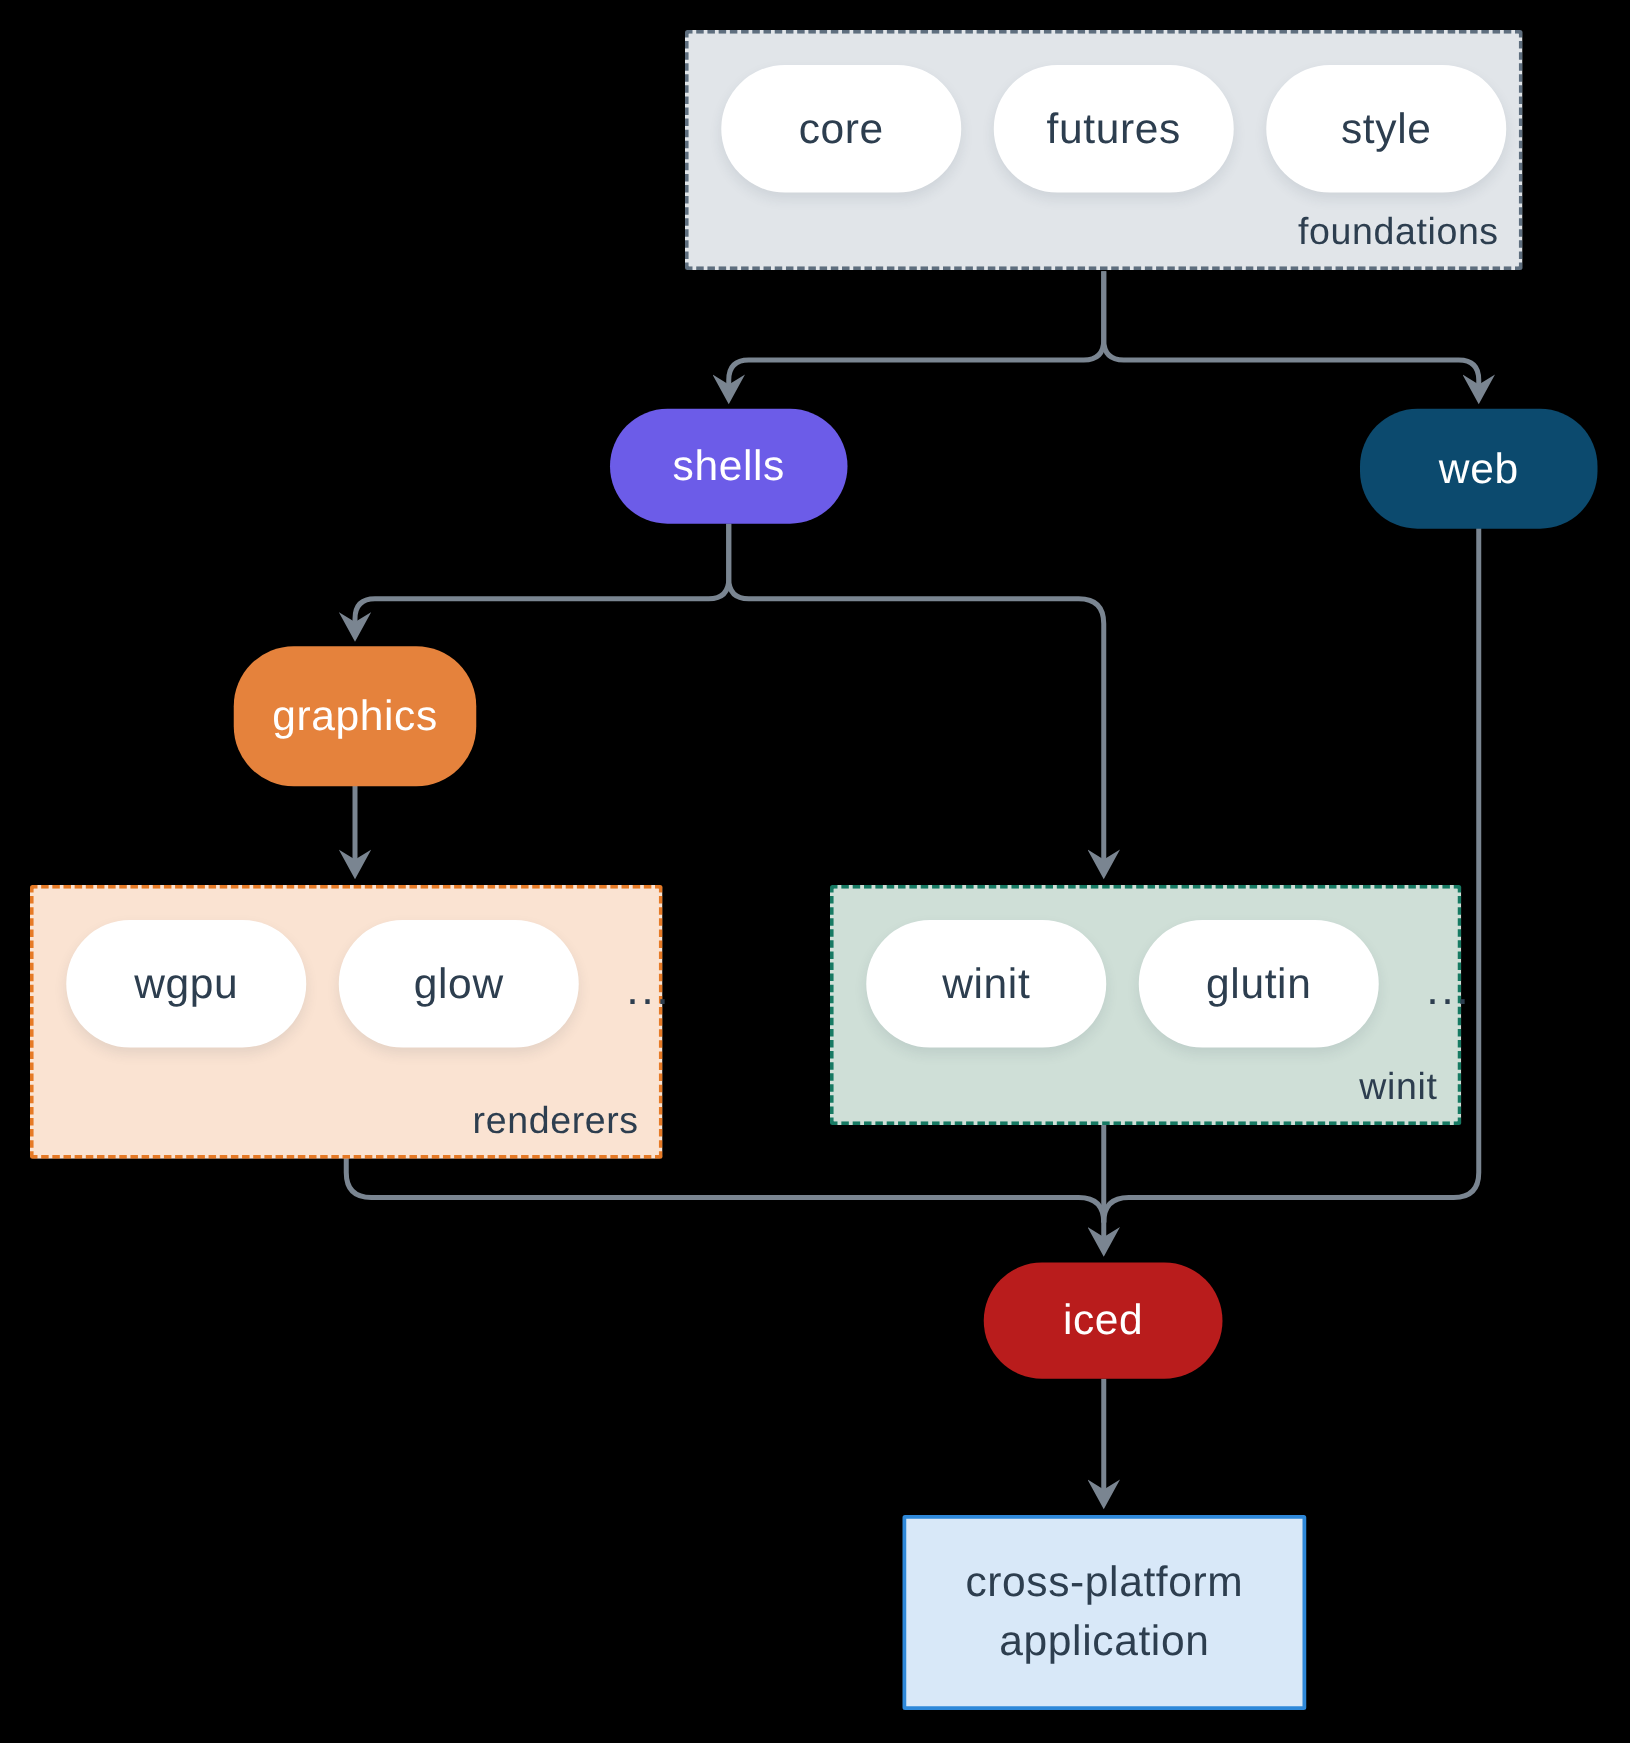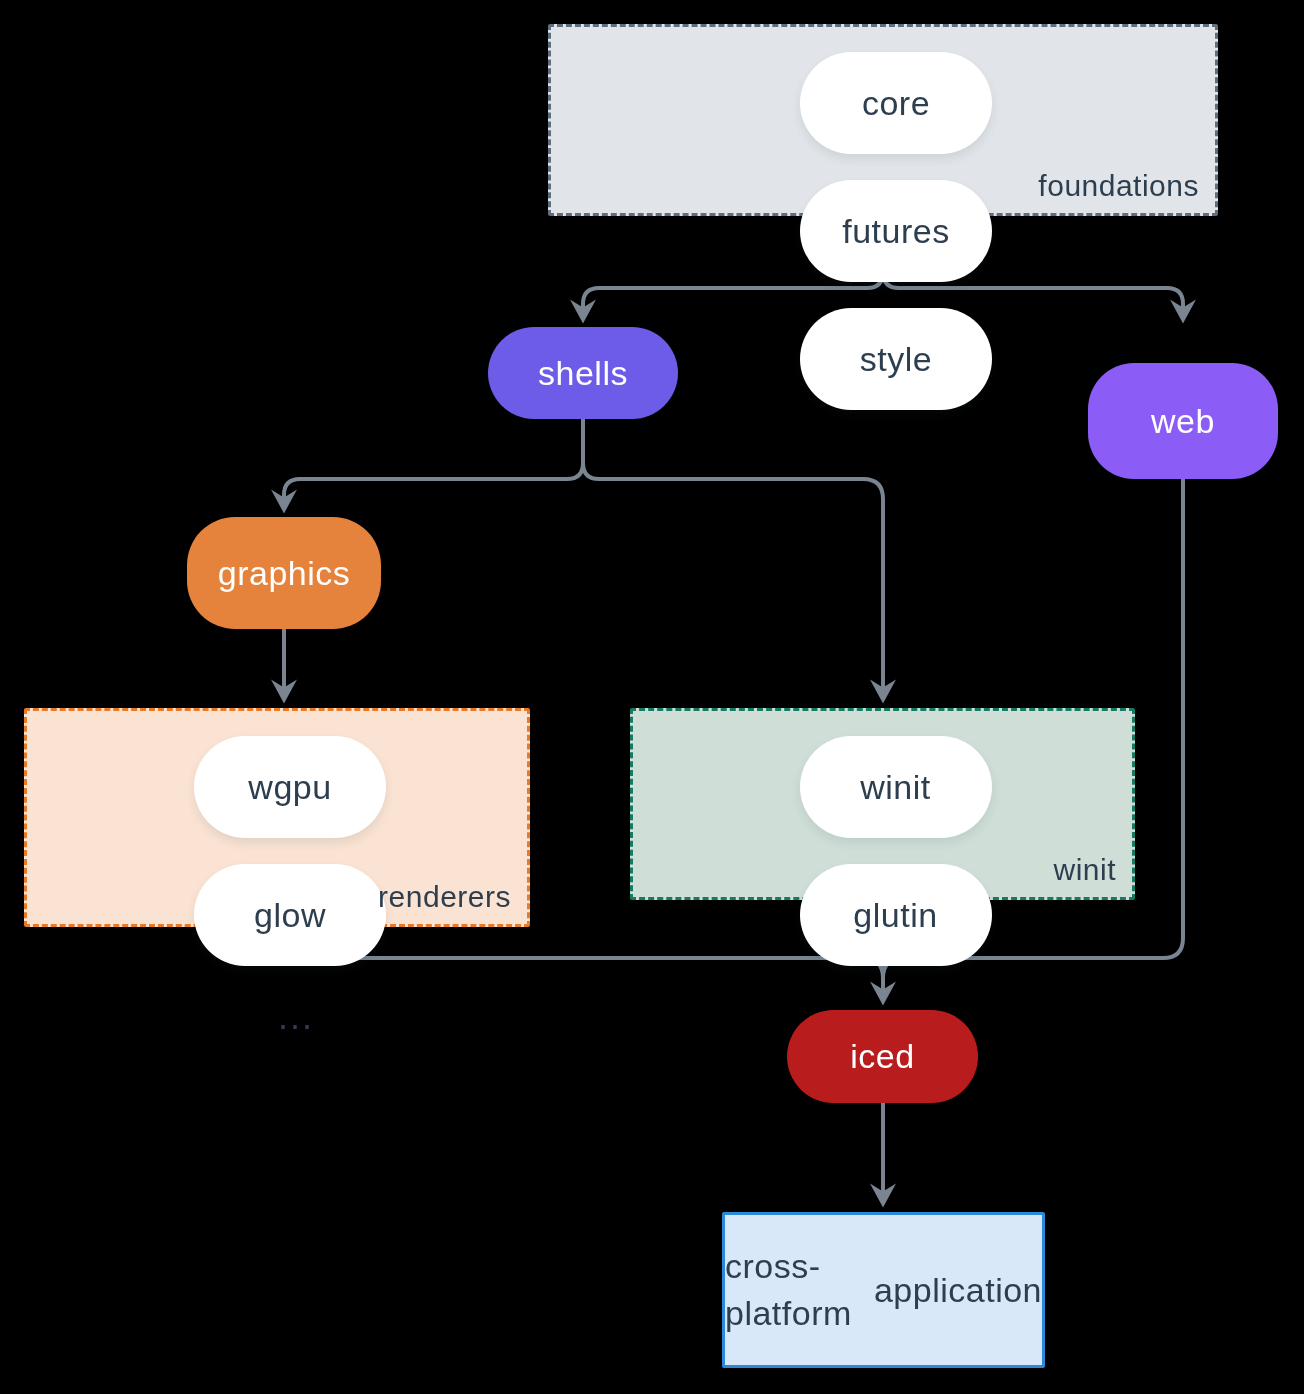--- a/index.html
+++ b/index.html
@@ -11,56 +11,56 @@
     overflow:hidden;
   }
   .edges{position:absolute;left:0;top:0;width:1304px;height:1394px;}
 
   
   .group{position:absolute;box-sizing:border-box;border-radius:2px;}
   .g-foundations{left:548px;top:24px;width:670px;height:192px;
     background:#e1e5e9;border:3px dashed #5e6e7e;}
   .g-renderers{left:24px;top:708px;width:506px;height:219px;
     background:#fae3d2;border:3px dashed #e67a26;}
-  .g-shells{left:630px;top:708px;width:505px;height:192px;
+  .g-shells{left:664px;top:708px;width:505px;height:192px;
     background:#cfdfd7;border:3px dashed #177a63;}
   .grouplabel{
     position:absolute;right:16px;bottom:10px;
     font-size:30px;color:#2d3e4f;letter-spacing:0.5px;
   }
 
-  .pillrow{display:flex;align-items:center;gap:26px;padding:25px 0 0 26px;flex-direction:column;}
+  .pillrow{display:flex;align-items:center;gap:26px;padding:25px 0 0 26px;}
   .pill{
     width:192px;height:102px;border-radius:51px;
     display:flex;align-items:center;justify-content:center;
     font-size:34px;color:#2d3e4f;letter-spacing:0.5px;
     background:#ffffff;box-shadow:0 5px 10px rgba(44,62,80,0.10);
     flex:0 0 auto;
   }
   .ellipsis{
     font-size:36px;color:#2d3e4f;margin-left:12px;
     transform:translateY(4px);letter-spacing:2px;flex:0 0 auto;
   }
 
   
   .node{
     position:absolute;box-sizing:border-box;
     display:flex;align-items:center;justify-content:center;
     font-size:34px;color:#ffffff;letter-spacing:0.5px;
   }
   .n-native{left:488px;top:327px;width:190px;height:92px;border-radius:46px;background:#6c5ce8;}
-  .n-web{left:1088px;top:327px;width:190px;height:116px;border-radius:46px;background:#8b5cf6;margin-top:36px;}
+  .n-web{left:1088px;top:327px;width:190px;height:96px;border-radius:46px;background:#0c4a6e;}
   .n-graphics{left:187px;top:517px;width:194px;height:112px;border-radius:48px;background:#e5823c;}
   .n-iced{left:787px;top:1010px;width:191px;height:93px;border-radius:47px;background:#b91c1c;}
 
   
   .appbox{
     position:absolute;left:722px;top:1212px;width:323px;height:156px;
     box-sizing:border-box;background:#d8e8f8;border:3px solid #2e88d9;
-    display:flex;align-items:center;justify-content:center;
+    display:flex;flex-direction:column;align-items:center;justify-content:center;
     font-size:34px;line-height:47px;color:#2d3e4f;letter-spacing:0.5px;border-radius:2px;
   }
 </style>
 </head>
 <body>
 
 <div class="canvas">
 
   <svg class="edges" viewBox="0 0 1304 1394" xmlns="http://www.w3.org/2000/svg">
     <defs>

